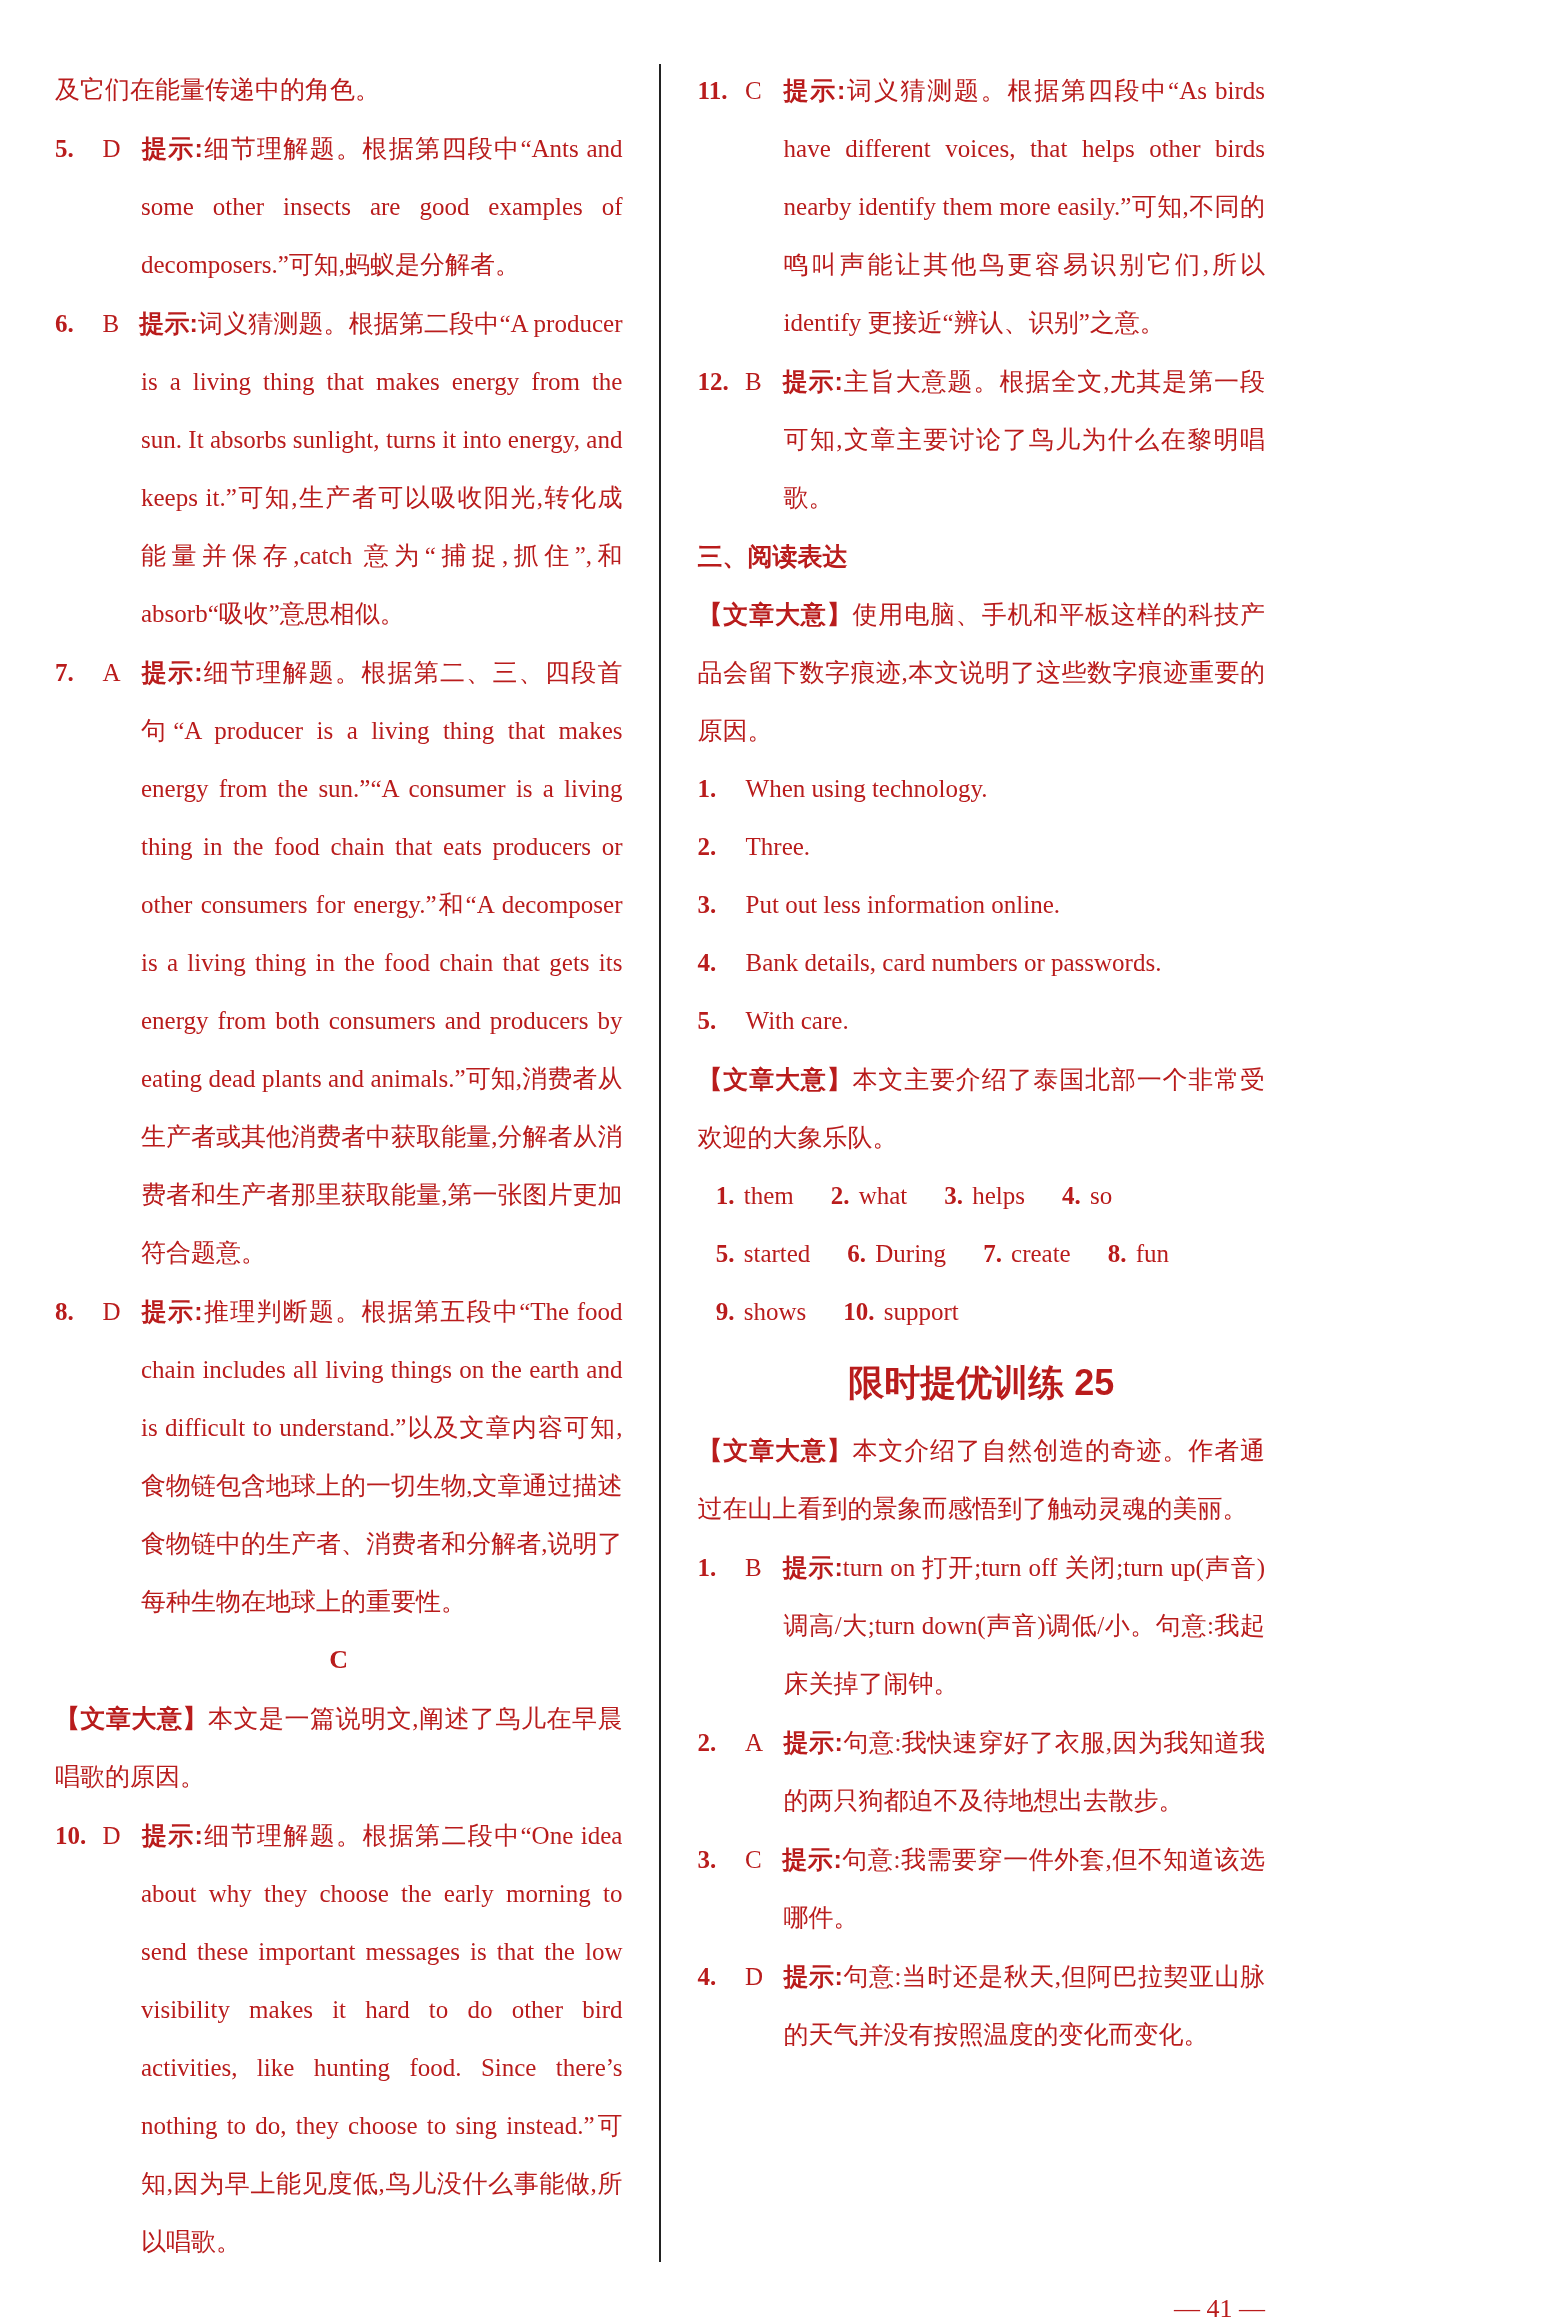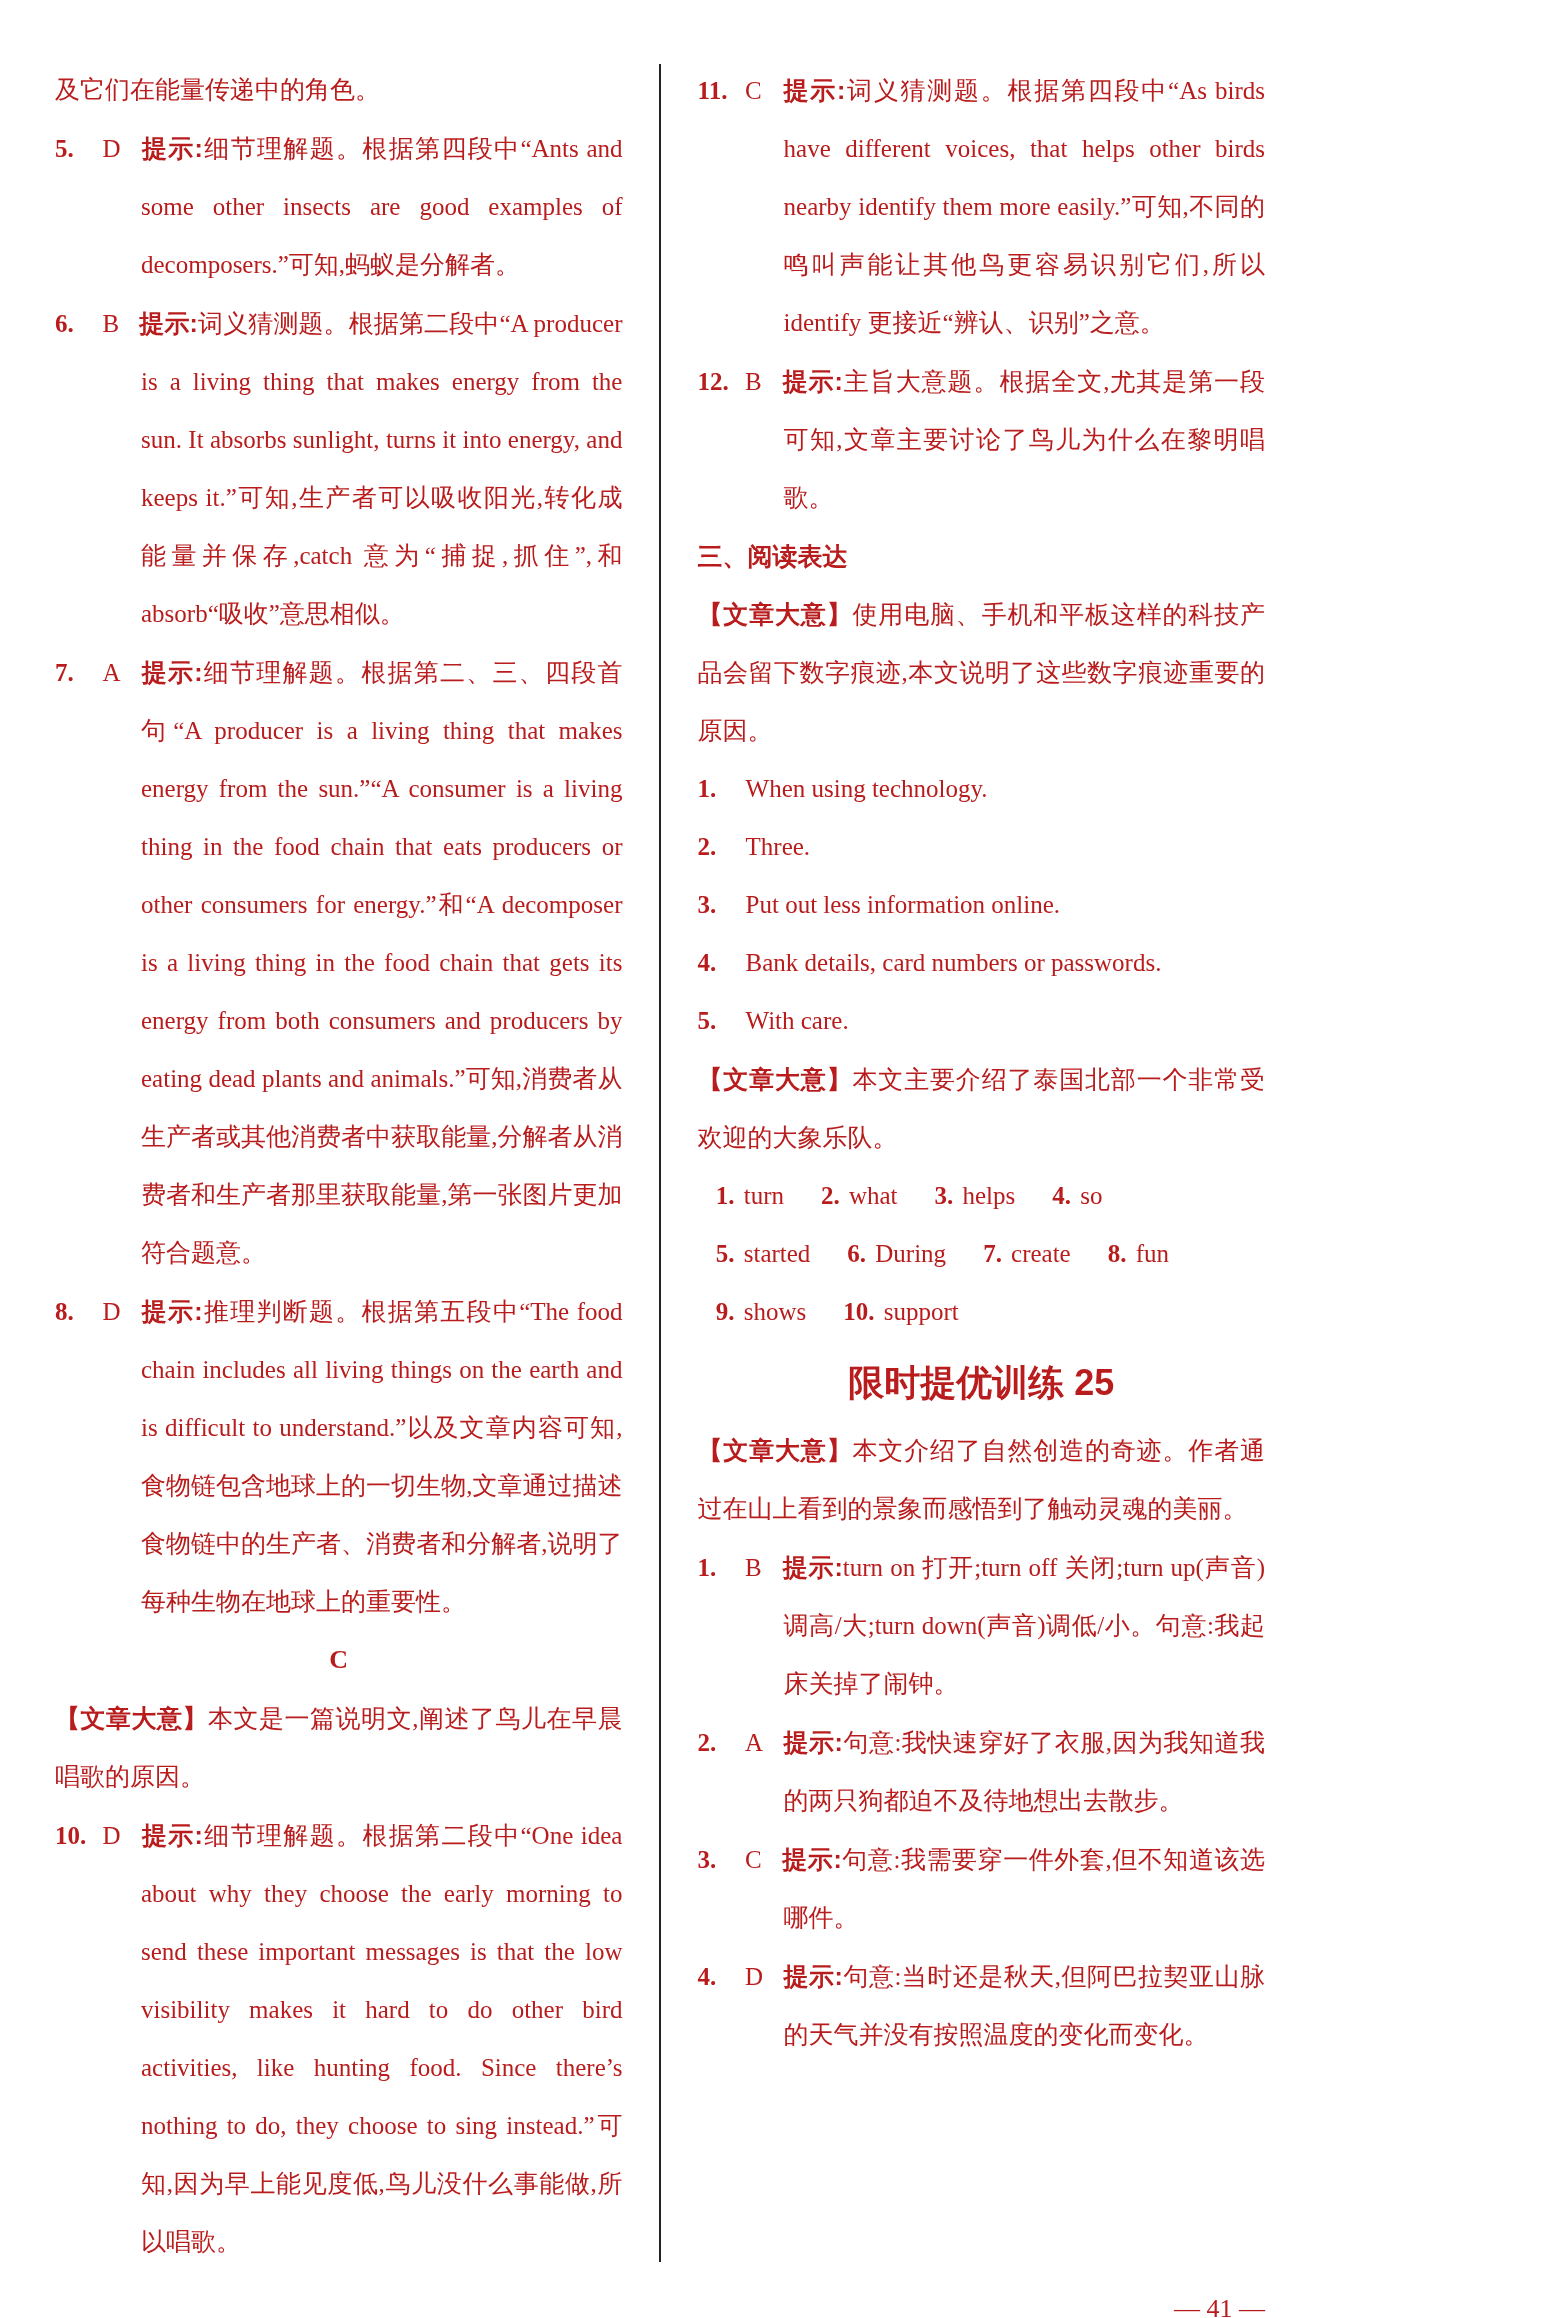--- a/index.html
+++ b/index.html
@@ -71,21 +71,21 @@
         <div class="answer"><span class="num">11.</span><span class="choice">C</span><span class="hint-label">提示:</span><span class="answer-text">词义猜测题。根据第四段中“As birds have different voices, that helps other birds nearby identify them more easily.”可知,不同的鸣叫声能让其他鸟更容易识别它们,所以 identify 更接近“辨认、识别”之意。</span></div>
         <div class="answer"><span class="num">12.</span><span class="choice">B</span><span class="hint-label">提示:</span><span class="answer-text">主旨大意题。根据全文,尤其是第一段可知,文章主要讨论了鸟儿为什么在黎明唱歌。</span></div>
         <p class="section-heading">三、阅读表达</p>
         <p class="summary"><span class="summary-label">【文章大意】</span><span class="summary-text">使用电脑、手机和平板这样的科技产品会留下数字痕迹,本文说明了这些数字痕迹重要的原因。</span></p>
         <div class="short-answer"><span class="num">1.</span><span class="short-text">When using technology.</span></div>
         <div class="short-answer"><span class="num">2.</span><span class="short-text">Three.</span></div>
         <div class="short-answer"><span class="num">3.</span><span class="short-text">Put out less information online.</span></div>
         <div class="short-answer"><span class="num">4.</span><span class="short-text">Bank details, card numbers or passwords.</span></div>
         <div class="short-answer"><span class="num">5.</span><span class="short-text">With care.</span></div>
         <p class="summary"><span class="summary-label">【文章大意】</span><span class="summary-text">本文主要介绍了泰国北部一个非常受欢迎的大象乐队。</span></p>
-        <div class="word-row"><span class="word-item"><span class="wnum">1.</span><span class="word">turn</span></span><span class="word-item"><span class="wnum">2.</span><span class="word">what</span></span><span class="word-item"><span class="wnum">3.</span><span class="word">helps</span></span><span class="word-item"><span class="wnum">4.</span><span class="word">so</span></span></div>
+        <div class="word-row"><span class="word-item"><span class="wnum">1.</span><span class="word">them</span></span><span class="word-item"><span class="wnum">2.</span><span class="word">what</span></span><span class="word-item"><span class="wnum">3.</span><span class="word">helps</span></span><span class="word-item"><span class="wnum">4.</span><span class="word">so</span></span></div>
         <div class="word-row"><span class="word-item"><span class="wnum">5.</span><span class="word">started</span></span><span class="word-item"><span class="wnum">6.</span><span class="word">During</span></span><span class="word-item"><span class="wnum">7.</span><span class="word">create</span></span><span class="word-item"><span class="wnum">8.</span><span class="word">fun</span></span></div>
         <div class="word-row"><span class="word-item"><span class="wnum">9.</span><span class="word">shows</span></span><span class="word-item"><span class="wnum">10.</span><span class="word">support</span></span></div>
         <h2 class="main-heading">限时提优训练 25</h2>
         <p class="summary"><span class="summary-label">【文章大意】</span><span class="summary-text">本文介绍了自然创造的奇迹。作者通过在山上看到的景象而感悟到了触动灵魂的美丽。</span></p>
         <div class="answer"><span class="num">1.</span><span class="choice">B</span><span class="hint-label">提示:</span><span class="answer-text">turn on 打开;turn off 关闭;turn up(声音)调高/大;turn down(声音)调低/小。句意:我起床关掉了闹钟。</span></div>
         <div class="answer"><span class="num">2.</span><span class="choice">A</span><span class="hint-label">提示:</span><span class="answer-text">句意:我快速穿好了衣服,因为我知道我的两只狗都迫不及待地想出去散步。</span></div>
         <div class="answer"><span class="num">3.</span><span class="choice">C</span><span class="hint-label">提示:</span><span class="answer-text">句意:我需要穿一件外套,但不知道该选哪件。</span></div>
         <div class="answer"><span class="num">4.</span><span class="choice">D</span><span class="hint-label">提示:</span><span class="answer-text">句意:当时还是秋天,但阿巴拉契亚山脉的天气并没有按照温度的变化而变化。</span></div>
       </div>
   </div>

